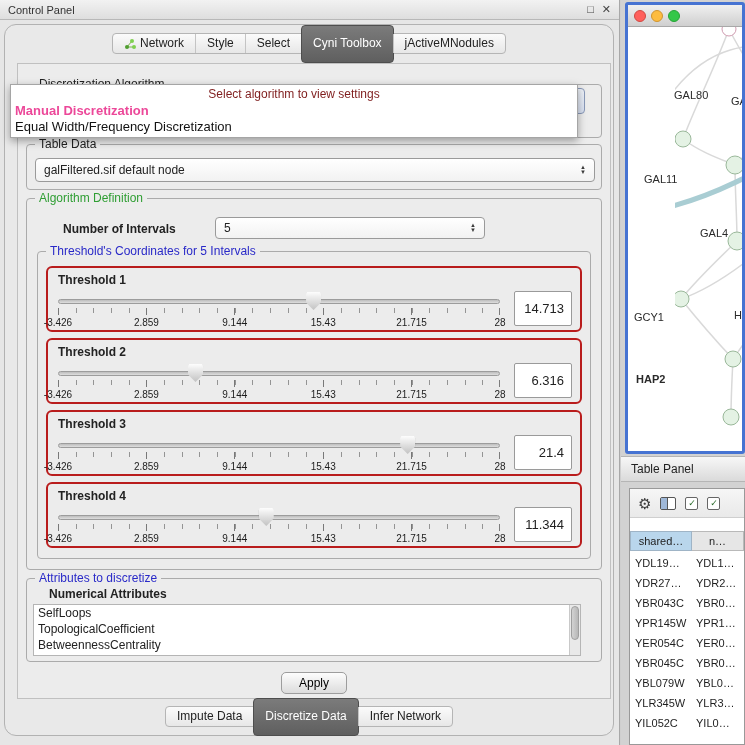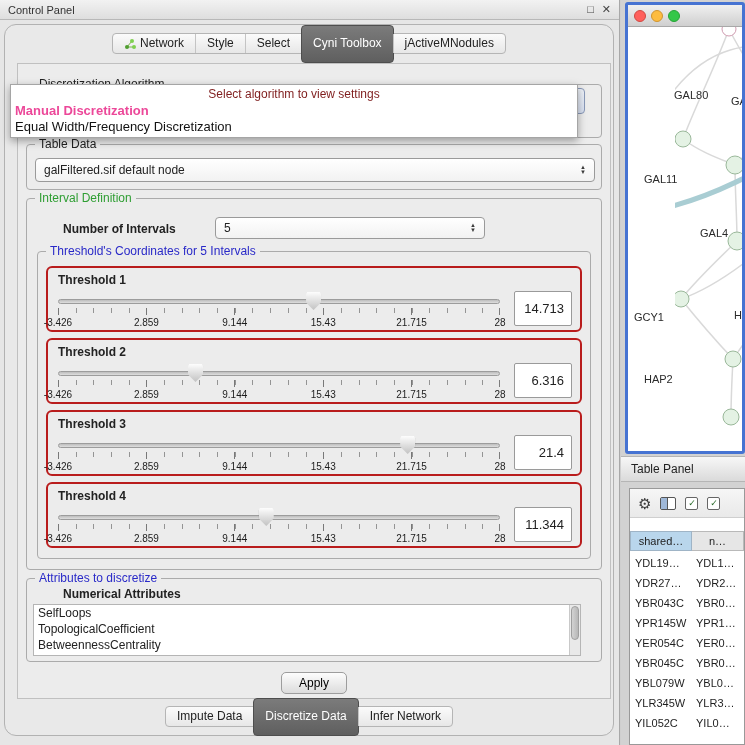--- a/index.html
+++ b/index.html
@@ -153,21 +153,21 @@
           <div class="combo" style="left:8px; top:13px; width:560px; height:24px;">
             <span>galFiltered.sif default node</span>
             <span class="spin">
               <span>▲</span>
                 <span>▼</span>
             </span>
           </div>
         </div>
 
         <div class="group" style="left:8px; top:134px; width:576px; height:372px;">
-          <span class="group-label lbl-green">Interval Definition</span>
+          <span class="group-label lbl-green">Algorithm Definition</span>
 
           <span style="position:absolute; left:36px; top:23px; font-weight:bold;">Number of Intervals</span>
           <div class="combo" style="left:188px; top:18px; width:270px; height:22px;">
             <span>5</span>
             <span class="spin">
               <span>▲</span>
                 <span>▼</span>
             </span>
           </div>
 
@@ -252,21 +252,21 @@
                 </div>
                 <div class="value-box">11.344</div>
               </div>
             </div>
 
           </div>
         </div>
 
         <div class="group" style="left:8px; top:514px; width:576px; height:84px;">
           <span class="group-label lbl-blue">Attributes to discretize</span>
-          <span style="position:absolute; left:20px; top:8px; font-weight:bold;padding-left:16px;">Numerical Attributes</span>
+          <span style="position:absolute; left:6px; top:8px; font-weight:bold;padding-left:16px;">Numerical Attributes</span>
           <div class="listbox" style="left:6px; top:25px; width:548px; height:52px;">
             <div class="list-item">SelfLoops</div>
             <div class="list-item">TopologicalCoefficient</div>
             <div class="list-item">BetweennessCentrality</div>
             <div class="vscroll">
                 <div class="thumb-v"></div>
               </div>
           </div>
         </div>
 
@@ -339,21 +339,21 @@
           <circle cx="58" cy="332" r="8"></circle>
           <circle cx="56" cy="390" r="8"></circle>
         </g>
       </svg>
       <span class="node-label" style="left:46px; top:62px;">GAL80</span>
       <span class="node-label" style="left:103px; top:68px;">GA</span>
       <span class="node-label" style="left:16px; top:146px;">GAL11</span>
       <span class="node-label" style="left:72px; top:200px;">GAL4</span>
       <span class="node-label" style="left:6px; top:284px;">GCY1</span>
       <span class="node-label" style="left:106px; top:282px;">H</span>
-      <span class="node-label" style="left:16px; top:346px;">HAP2</span>
+      <span class="node-label" style="left:8px; top:346px;font-weight:bold;">HAP2</span>
     </div>
   </div>
 
   <div class="table-panel-header">
     <span>Table Panel</span>
   </div>
 
   <div class="table-window">
     <div class="tw-toolbar">
       <span class="gear">⚙</span>

